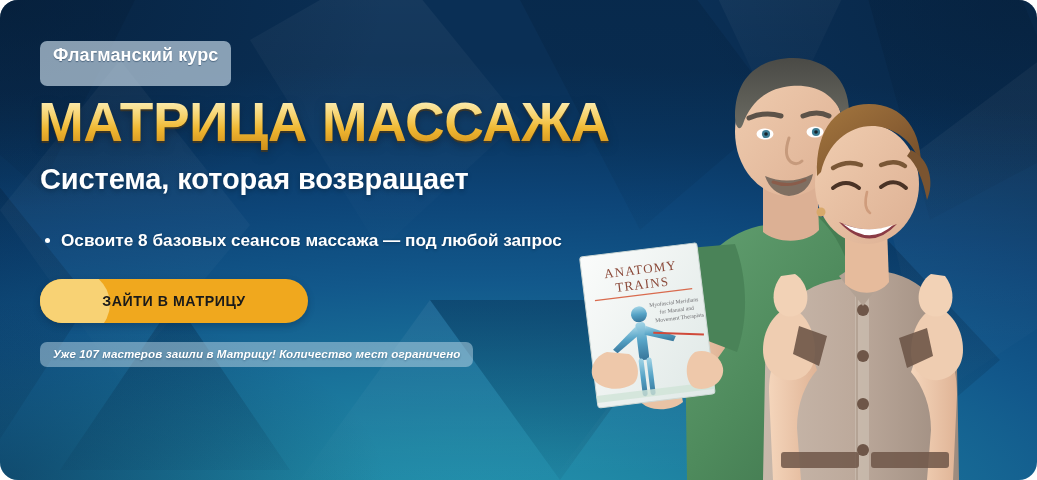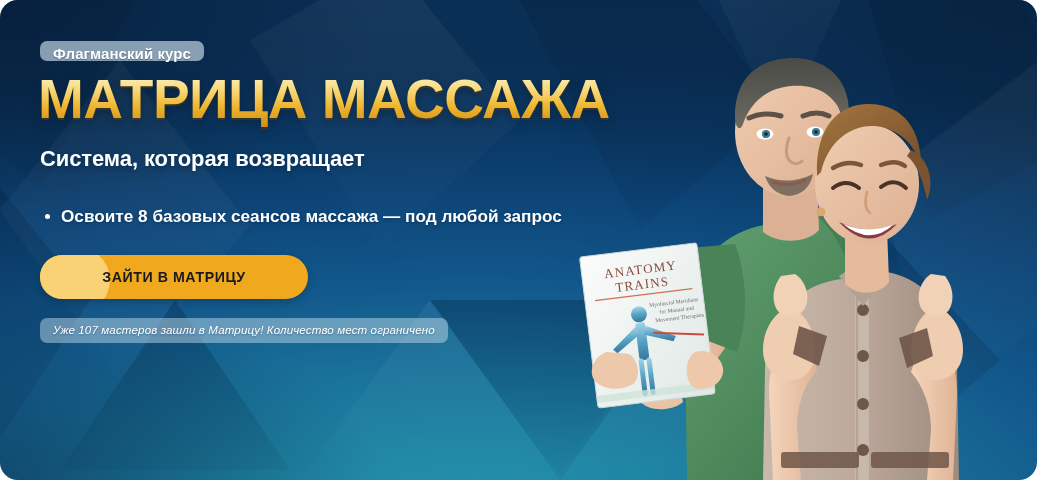--- a/index.html
+++ b/index.html
@@ -31,41 +31,41 @@
       radial-gradient(55% 65% at 100% 0%, rgba(5,25,48,.42) 0%, rgba(5,25,48,0) 60%),
       radial-gradient(60% 60% at 0% 100%, rgba(5,25,48,.38) 0%, rgba(5,25,48,0) 62%);
     pointer-events:none;
   }
 
   
   .content{position:absolute;left:40px;top:0;width:620px;height:480px;z-index:6;}
 
   .badge{
     display:inline-block;margin-top:41px;
-    padding:5px 13px 0;border-radius:7px;
+    padding:5px 13px 22px;border-radius:7px;
     background:rgba(215,232,245,.62);
-    color:#ffffff;font-size:15px;font-weight:700;
+    color:#ffffff;font-size:18px;font-weight:700;
     letter-spacing:.1px;line-height:1;
     text-shadow:0 1px 1px rgba(10,40,70,.45);
   }
 
   .title{
     margin:8px 0 0 -2px;
     font-size:55px;font-weight:800;line-height:1.02;
     letter-spacing:-0.5px;white-space:nowrap;
     background:linear-gradient(180deg,#fdf4cf 0%,#fbe9a8 16%,#f6cf63 43%,#efb732 62%,#e0a326 80%,#d08f18 100%);
     -webkit-background-clip:text;background-clip:text;
     -webkit-text-fill-color:transparent;color:transparent;
     filter:drop-shadow(0 2px 0 rgba(92,58,8,.55)) drop-shadow(0 3px 5px rgba(5,25,48,.5));
     text-decoration:underline;
   }
 
   .sub-white{
-    margin:19px 0 0 0;
-    font-size:22px;font-weight:700;color:#ffffff;
+    margin:12px 0 0 0;
+    font-size:29px;font-weight:700;color:#ffffff;
     line-height:1.18;letter-spacing:-.1px;
     text-shadow:0 2px 4px rgba(6,30,55,.45);
   }
   .sub-gold{
     margin:3px 0 0 0;
     font-size:25.5px;font-weight:700;color:#f6bb2c;
     line-height:1.18;letter-spacing:-.1px;
     text-shadow:0 2px 4px rgba(6,30,55,.5);
   }
 
@@ -97,21 +97,21 @@
     position:relative;z-index:2;
     font-size:14.2px;font-weight:700;color:#1a1a1a;
     letter-spacing:.55px;
     text-align:right;
   }
 
   .note{
     display:inline-block;margin-top:19px;
     padding:6px 13px 7px;border-radius:7px;
     background:rgba(196,222,236,.48);
-    color:#ffffff;font-size:11.6px;font-weight:400;
+    color:#ffffff;font-size:11.6px;font-weight:700;
     font-style:italic;letter-spacing:.1px;line-height:1;
     text-shadow:0 1px 2px rgba(10,40,70,.4);
   }
 
   
   .photo{position:absolute;right:0;bottom:0;width:470px;height:480px;z-index:5;}
   .photo svg{display:block;width:100%;height:100%;}
 </style>
 </head>
 <body>

